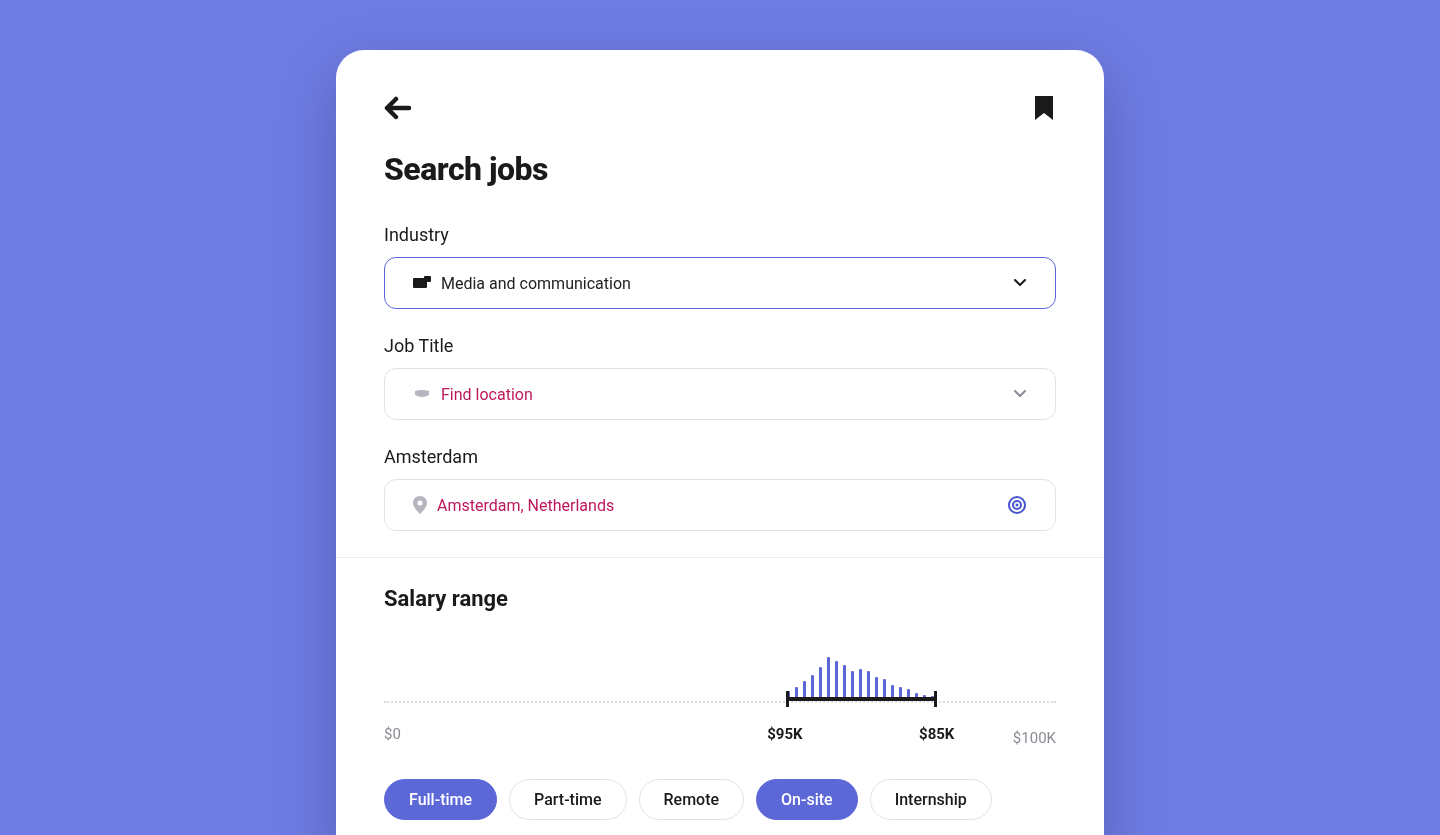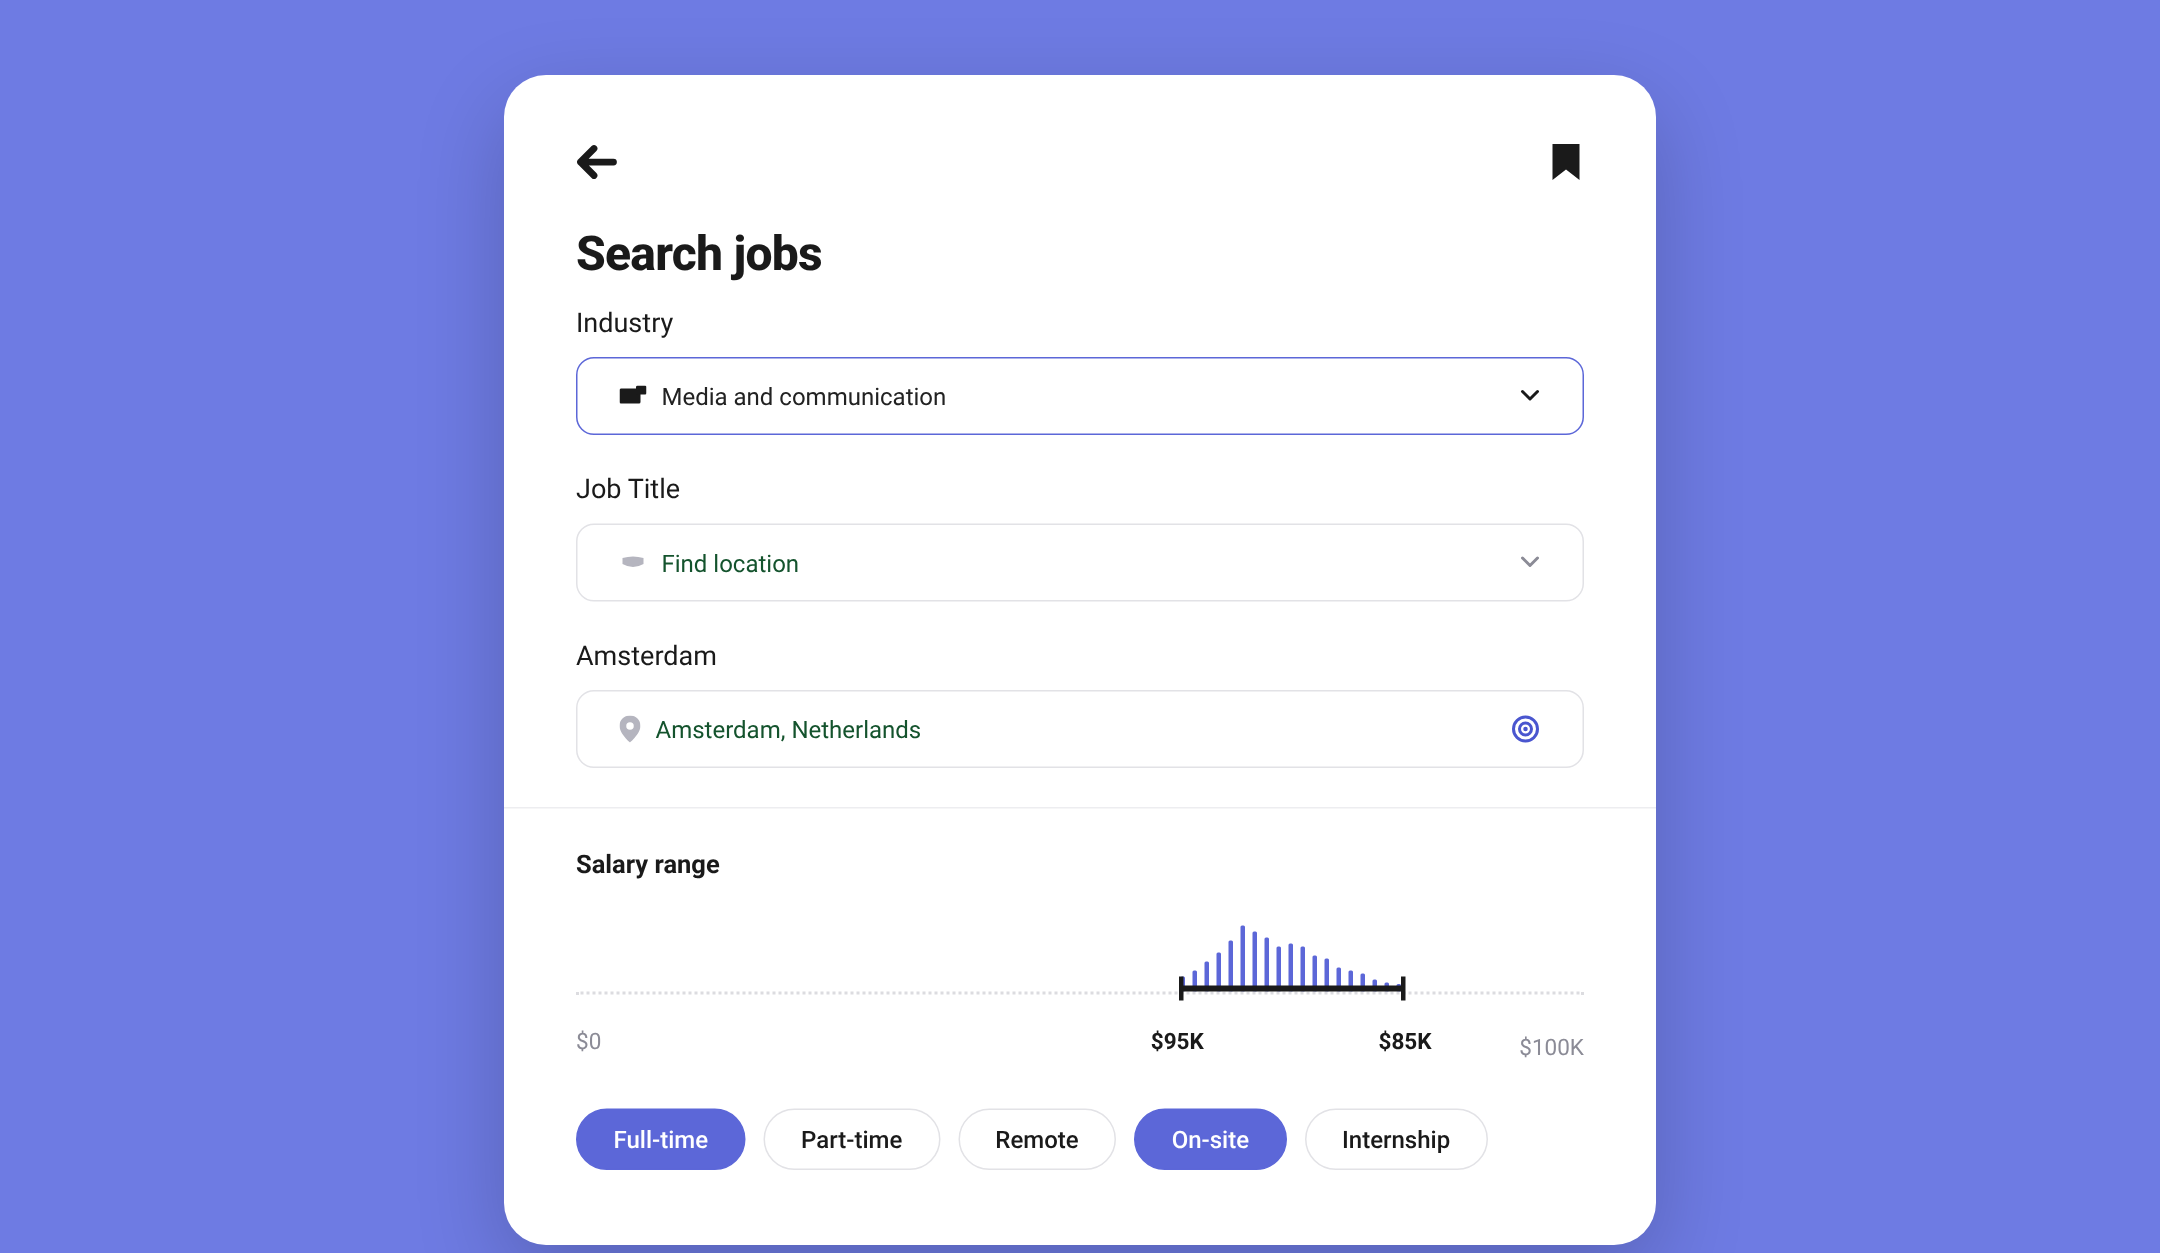--- a/index.html
+++ b/index.html
@@ -30,21 +30,21 @@
 .back-btn, .bookmark-btn {
   cursor: pointer;
   display: flex;
   align-items: center;
   justify-content: center;
 }
 .page-title {
   font-size: 32px;
   font-weight: 800;
   color: #1a1a1a;
-  margin-bottom: 17px;
+  margin-bottom: 36px;
   letter-spacing: -0.5px;
 }
 .field-label {
   font-size: 18px;
   font-weight: 400;
   color: #1a1a1a;
   margin-bottom: 12px;
 }
 .field-group { margin-bottom: 26px; }
 .select-box {
@@ -56,34 +56,34 @@
   align-items: center;
   padding: 0 28px;
   gap: 10px;
   cursor: pointer;
   font-size: 16px;
   color: #222;
 }
 .select-box.active {
   border: 1.5px solid #5c67d8;
 }
-.select-box .placeholder { color: #14532d; text-align: center; }
+.select-box .placeholder { color: #be185d; text-align: center; }
 .select-box .chev { margin-left: auto; }
 .select-box .right-icon { margin-left: auto; }
 .icon-sm { flex-shrink: 0; display: inline-flex; }
 hr.divider {
   border: none;
   border-top: 1px solid #ededf0;
   margin: 18px -48px 28px -48px;
 }
 .salary-label {
-  font-size: 17px;
+  font-size: 22px;
   font-weight: 700;
   color: #1a1a1a;
-  margin-bottom: 20px;
+  margin-bottom: 36px;
 }
 .salary-area {
   position: relative;
   height: 70px;
   margin-bottom: 8px;
 }
 .salary-baseline {
   position: absolute;
   left: 0; right: 0;
   top: 54px;

